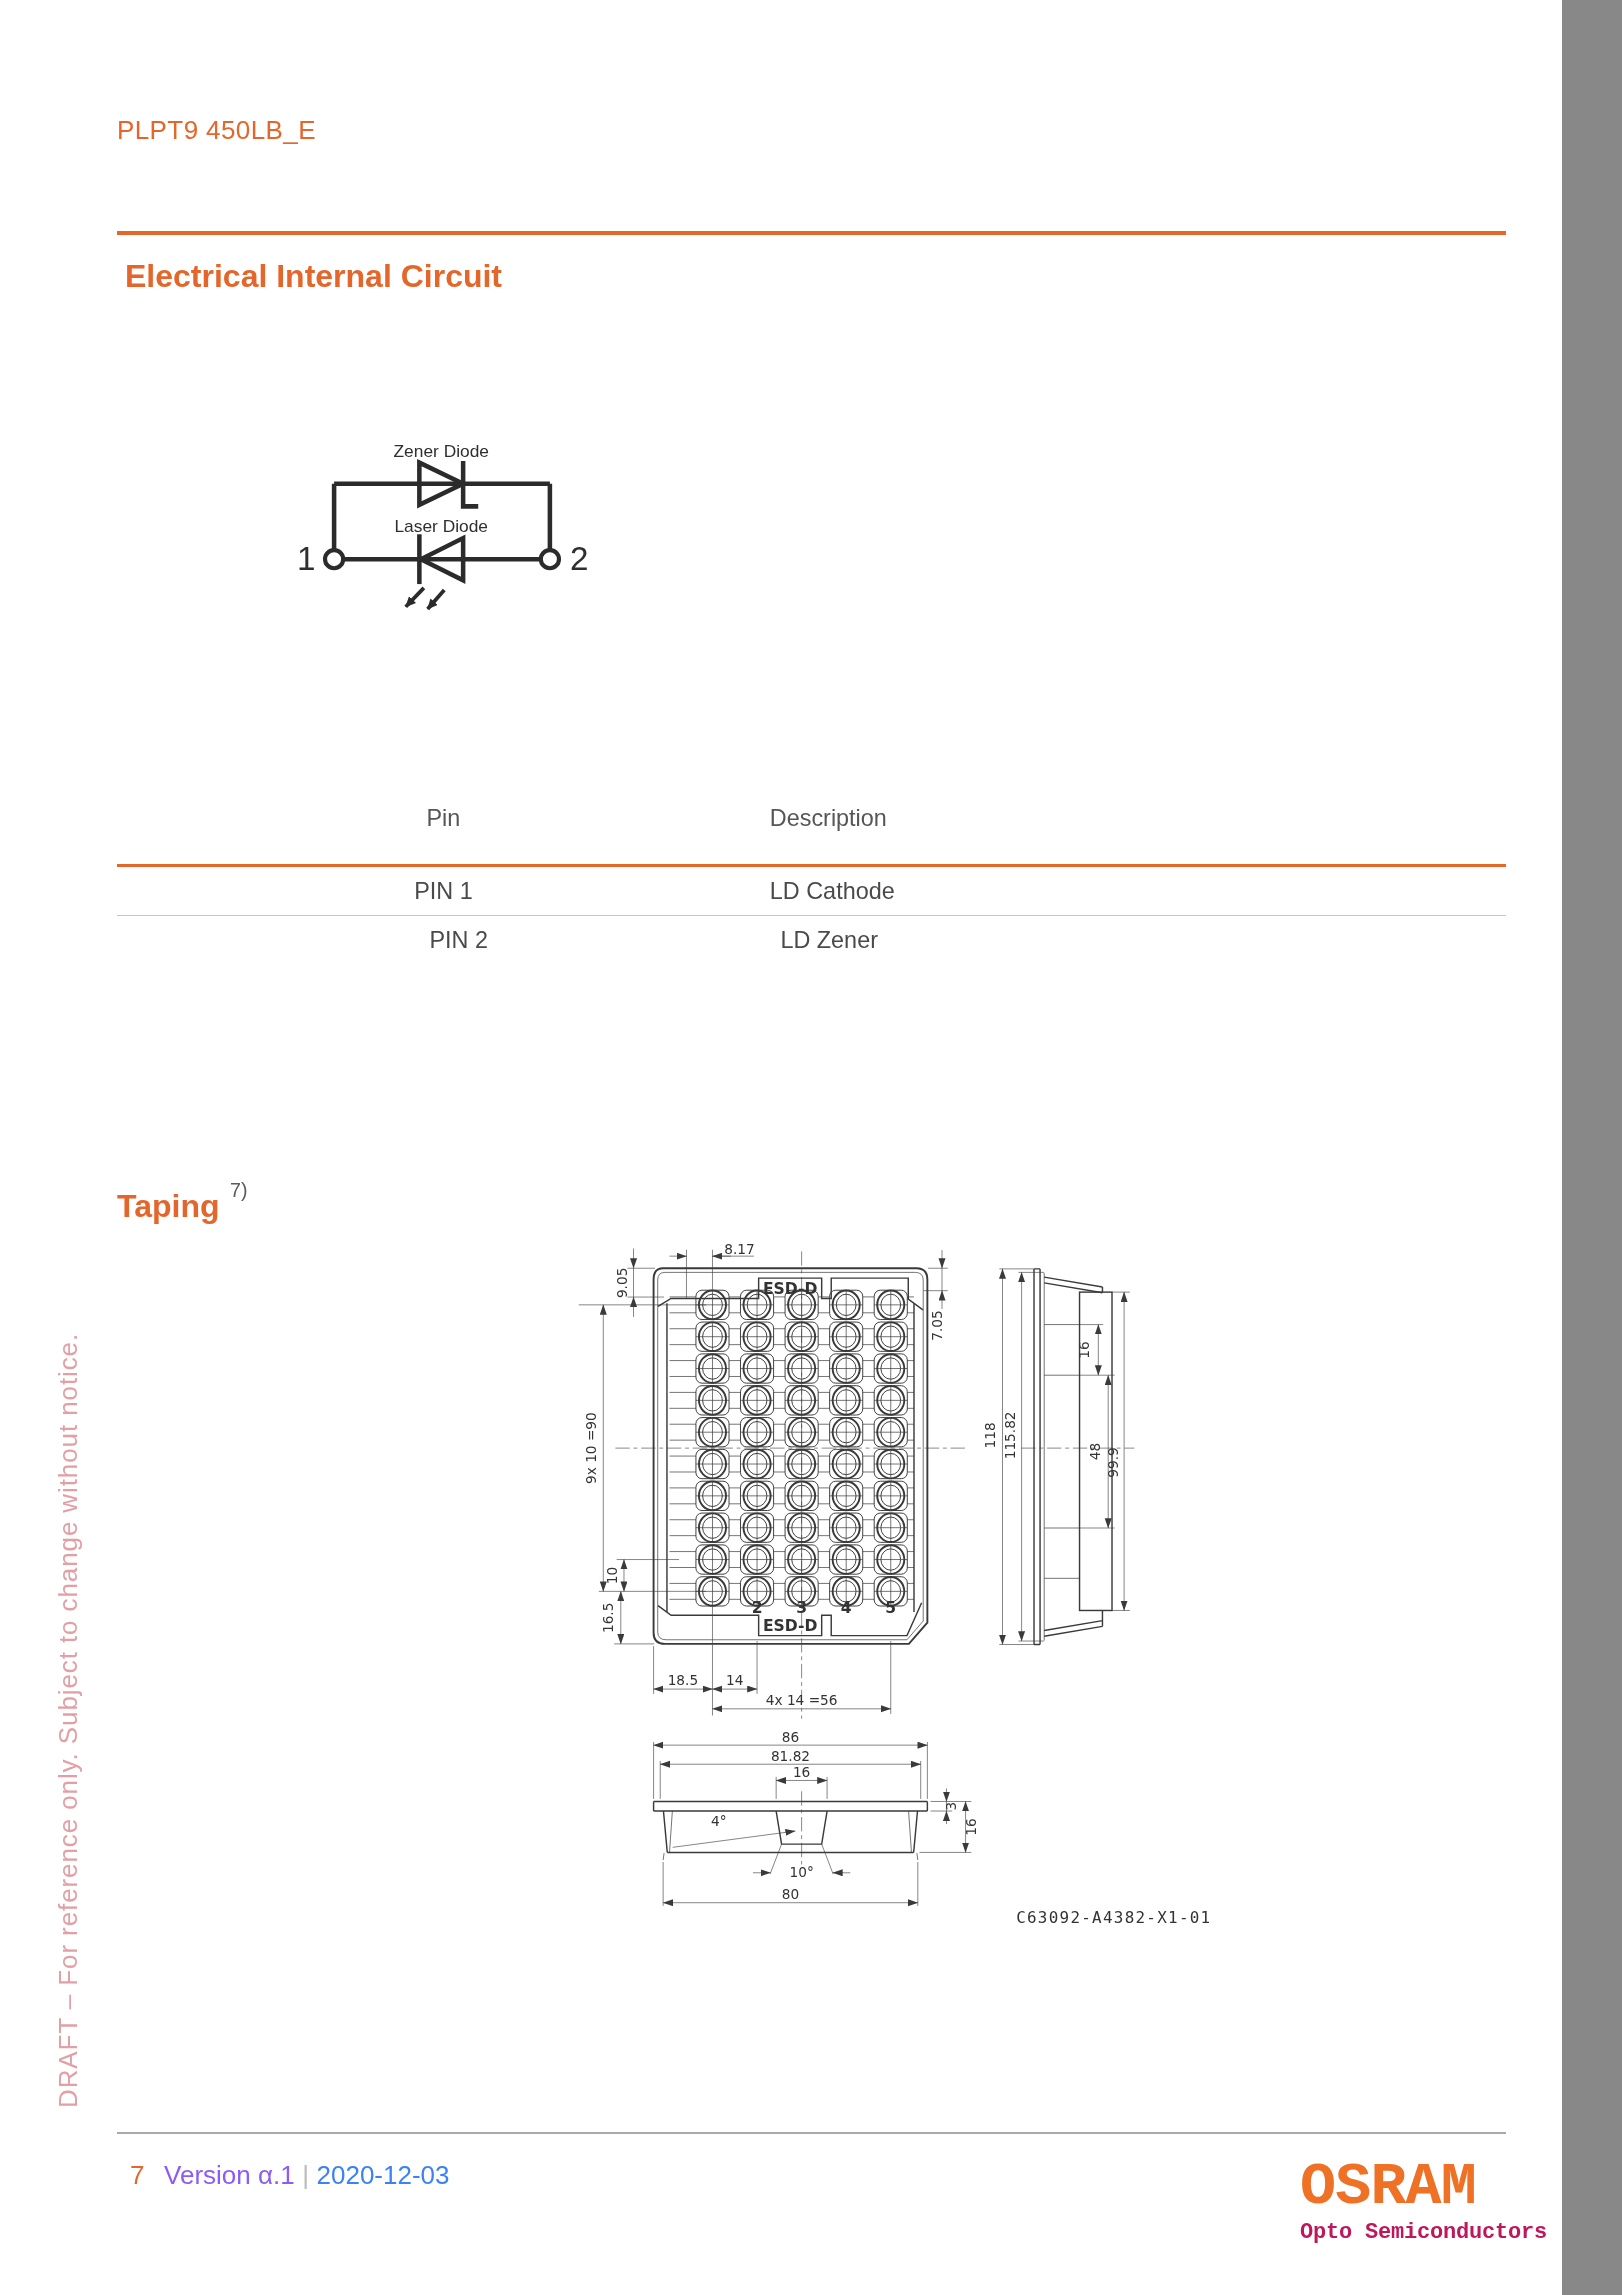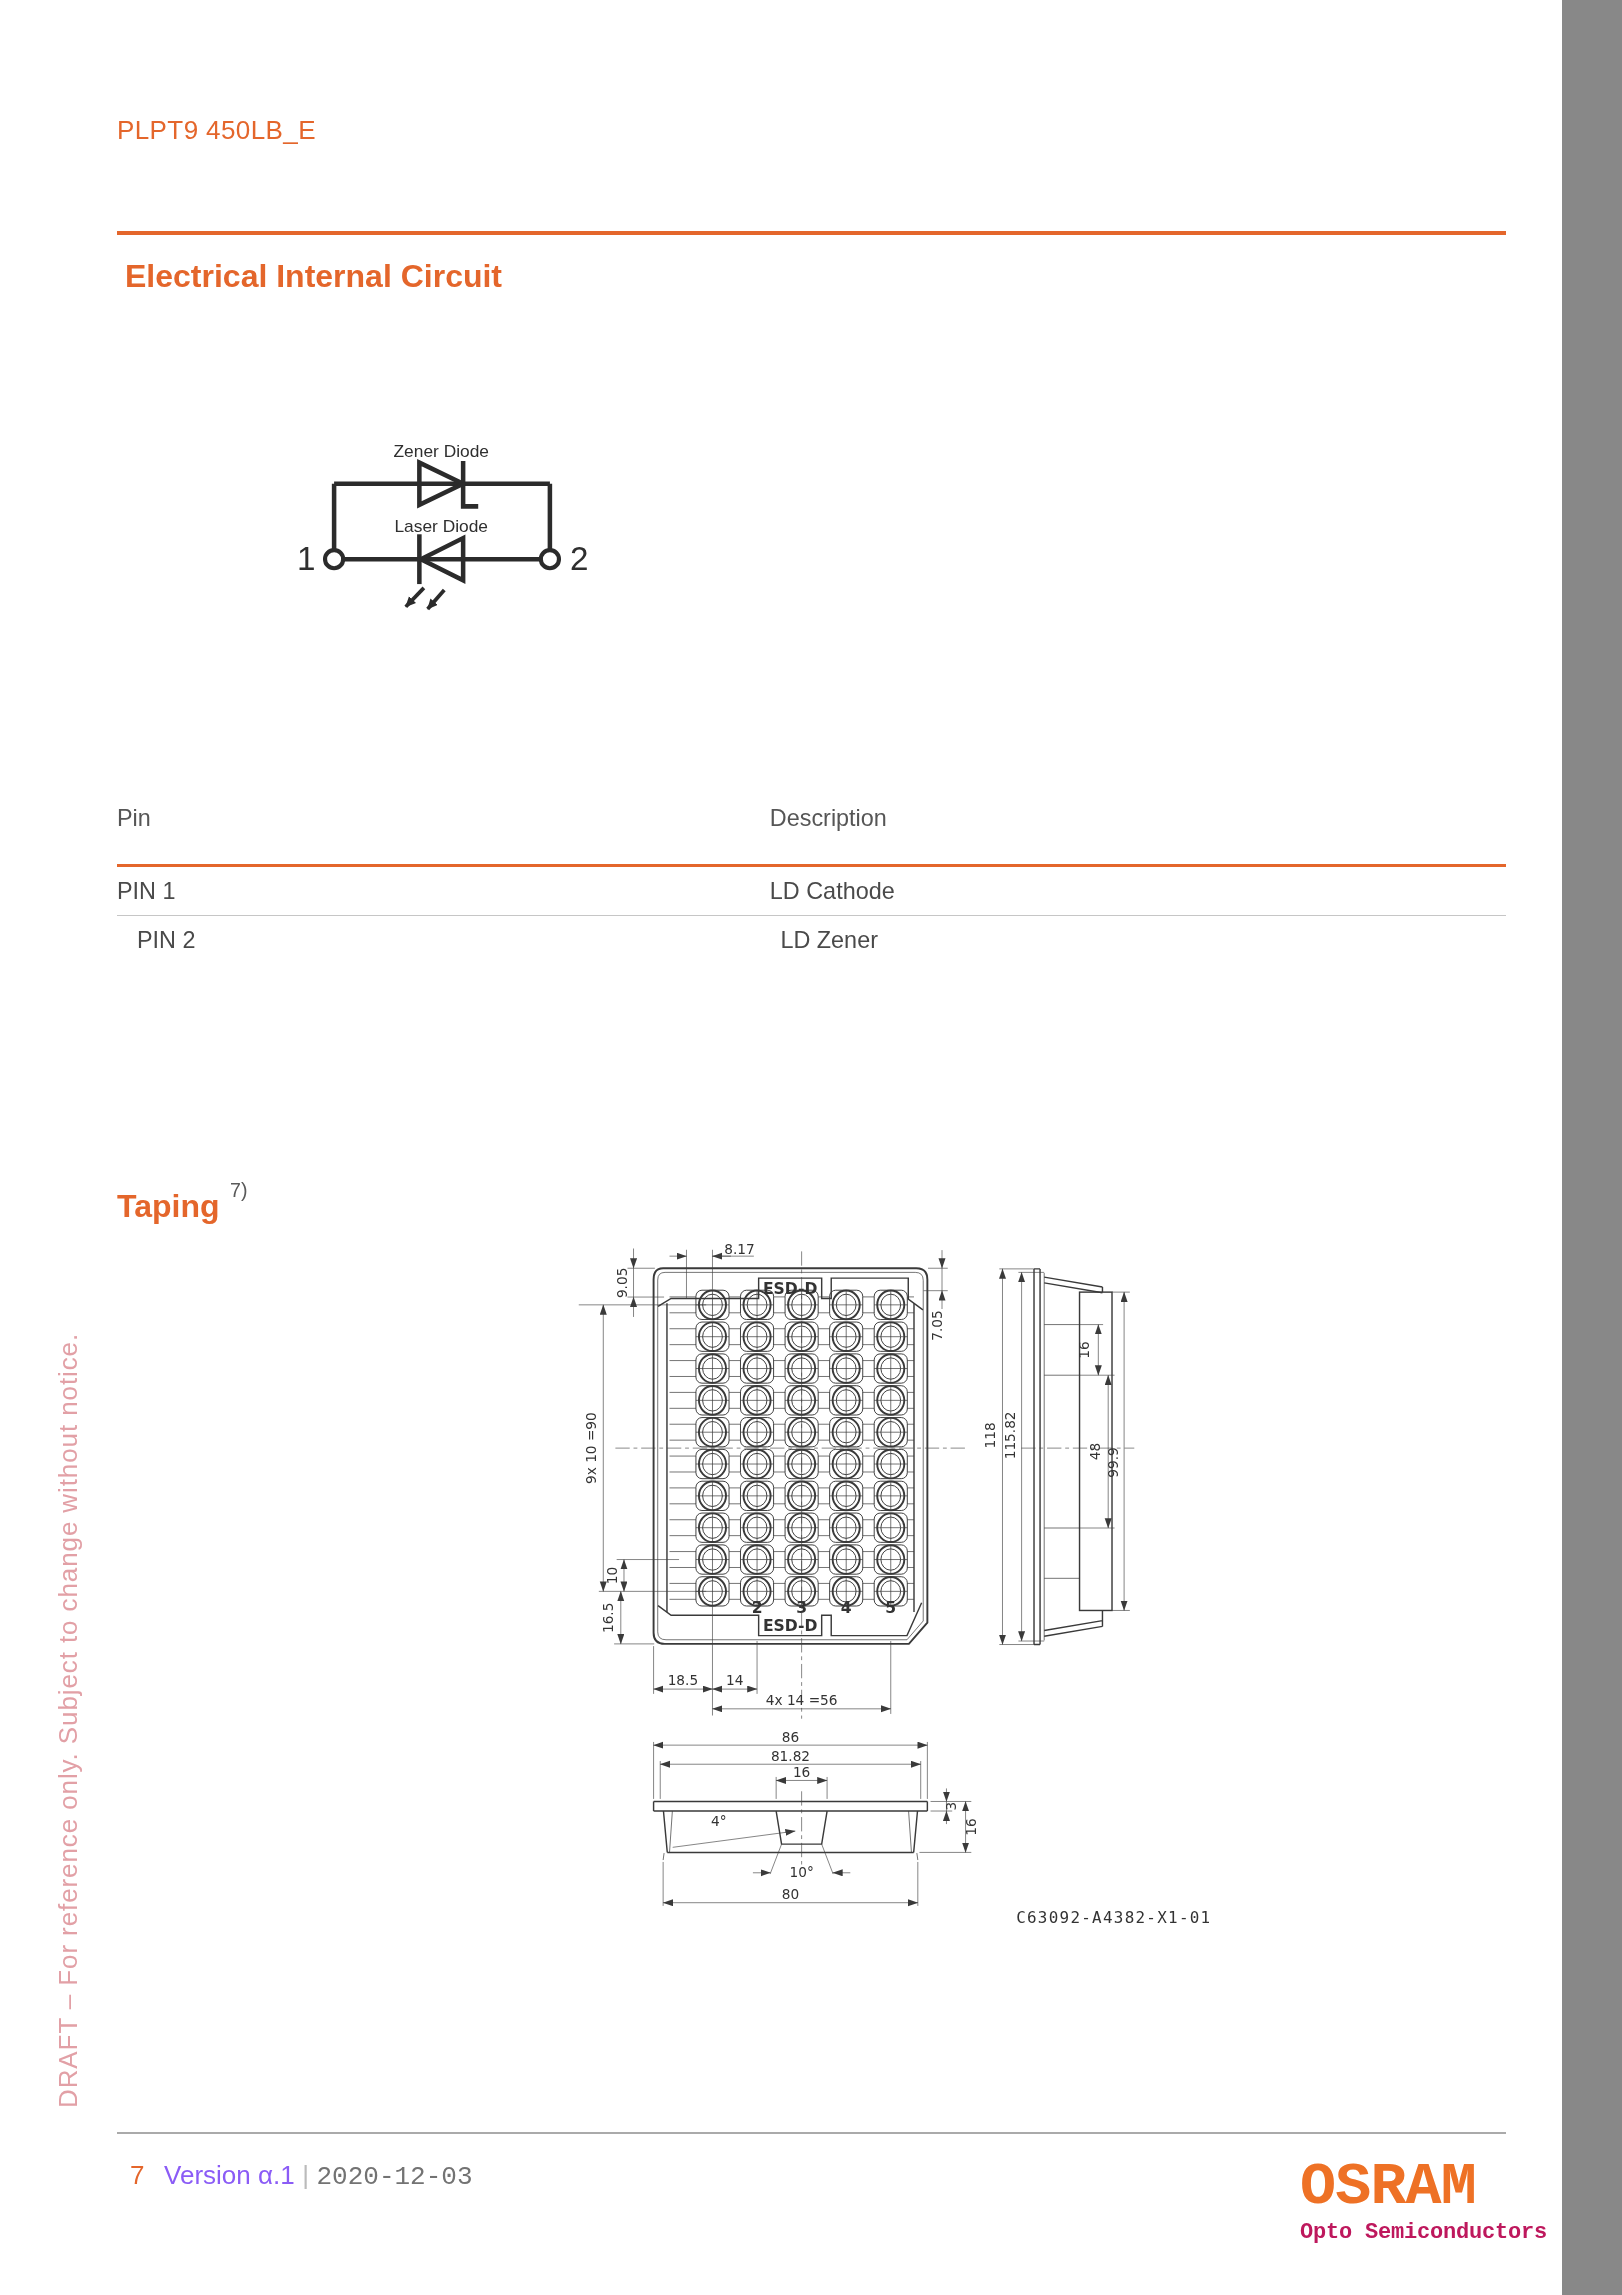--- a/index.html
+++ b/index.html
@@ -11,28 +11,28 @@
   .h1{font-size:32px;font-weight:bold;color:#E4662B;}
   #h-circuit{left:125px;top:258px;}
   #h-taping{left:117px;top:1179px;}
   #h-taping sup{font-size:19.6px;color:#5a5a5a;font-weight:normal;margin-left:10.6px;vertical-align:19.6px;}
   
   #pintable{left:117px;top:802px;width:1389px;color:#4a4a4a;font-size:23.4px;}
   .trow{display:flex;}
   .thead{height:59px;border-bottom:3.8px solid #E4662B;padding-top:3px;color:#565656;}
   .tbody-row{height:48px;align-items:center;border-bottom:1.5px solid #c6c6c6;}
   .tbody-row.last{border-bottom:none;margin-left:20px;}
-  .tcell:first-child{width:47%;}
+  .tcell:first-child{width:47%;text-align:center;}
   
   #rule-bottom{left:117px;top:2132px;width:1389px;height:1.5px;background:#aaaaaa;}
   #footer{left:130px;top:2160px;font-size:26px;white-space:nowrap;}
   #footer .pg{color:#E4662B;margin-right:19.6px;}
   #footer .ver{color:#8b5cf6;}
   #footer .sep{color:#bbbbbb;margin:0 7.5px;}
-  #footer .date{color:#737373;font-family:Liberation Mono, monospace;}
+  #footer .date{color:#3b82f6;}
   
   #logo{left:1300px;top:2157px;text-align:left;line-height:1;font-family:Liberation Mono, monospace;}
   #logo .osram{font-size:60px;font-weight:800;color:#EE7125;letter-spacing:-0.8px;}
   #logo .sub{font-size:22px;font-weight:bold;color:#be185d;margin-top:4.5px;letter-spacing:-0.2px;}
   
   #draft{left:53px;top:2108px;transform:rotate(-90deg);transform-origin:0 0;
          font-size:26px;letter-spacing:0.9px;color:#E2A0A6;white-space:nowrap;}
   
   .cw{stroke:#2b2b2b;stroke-width:6;fill:none;}
   .term{stroke:#2b2b2b;stroke-width:5.5;fill:#fff;}

